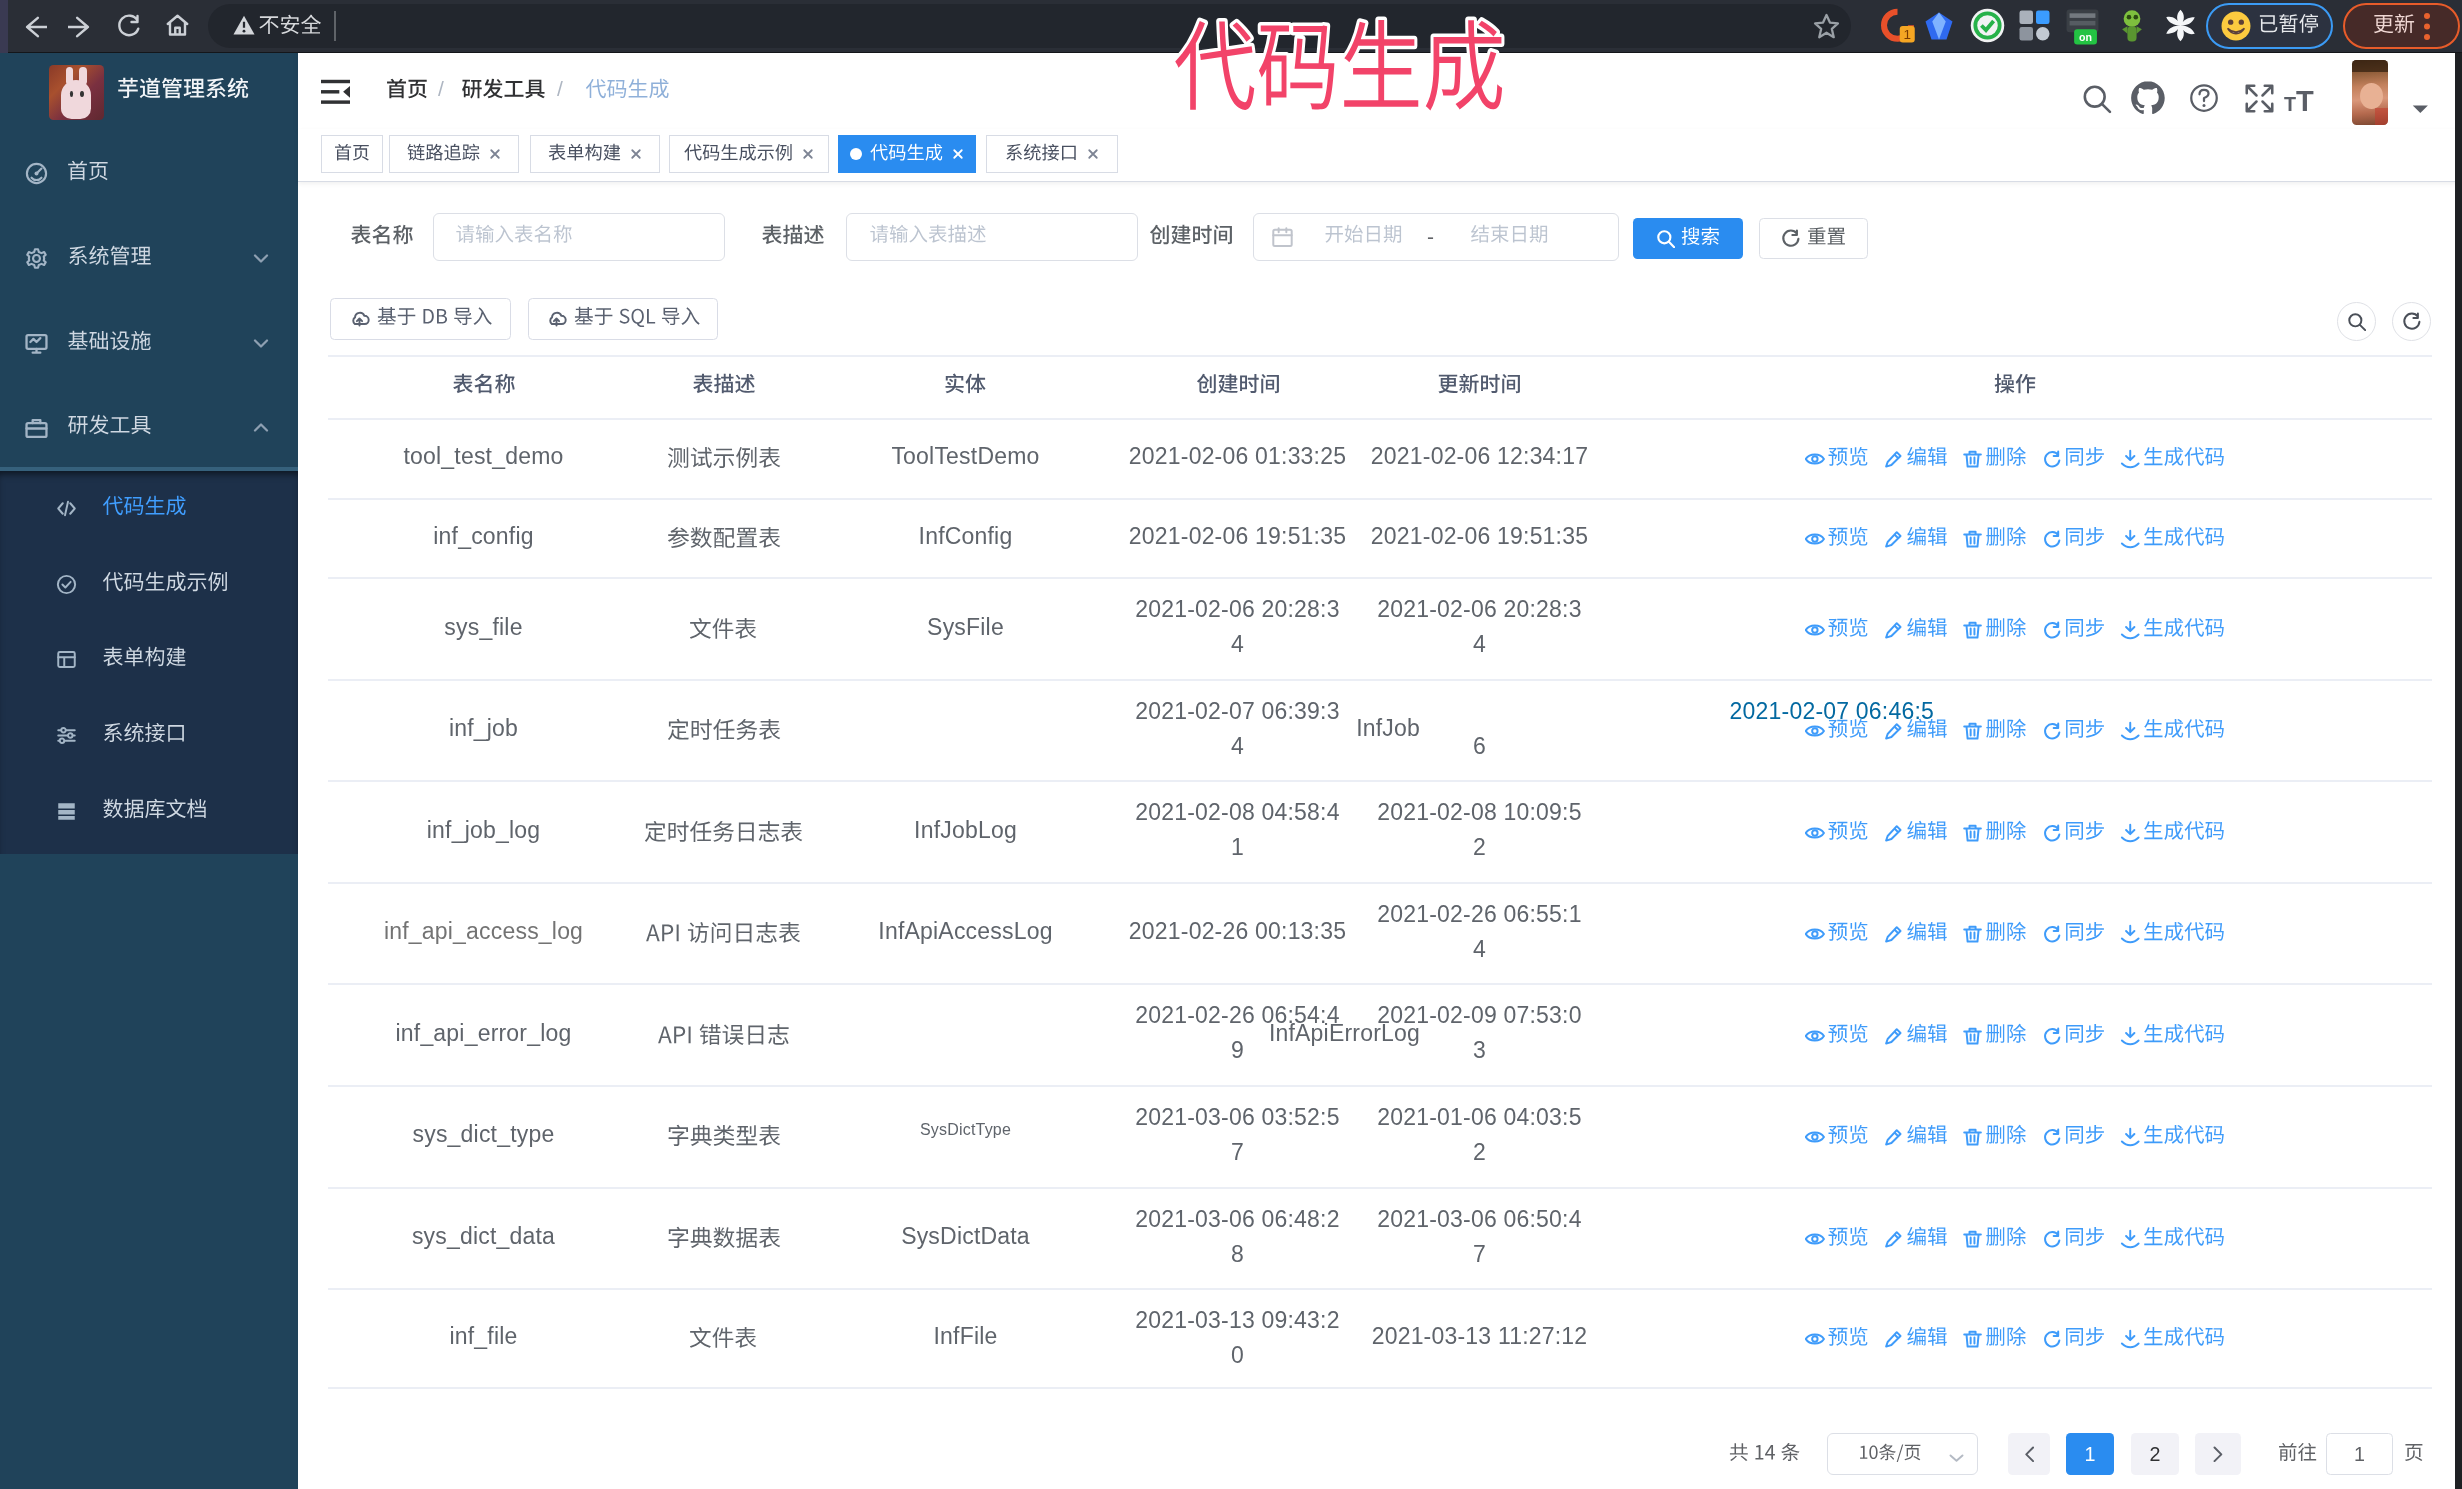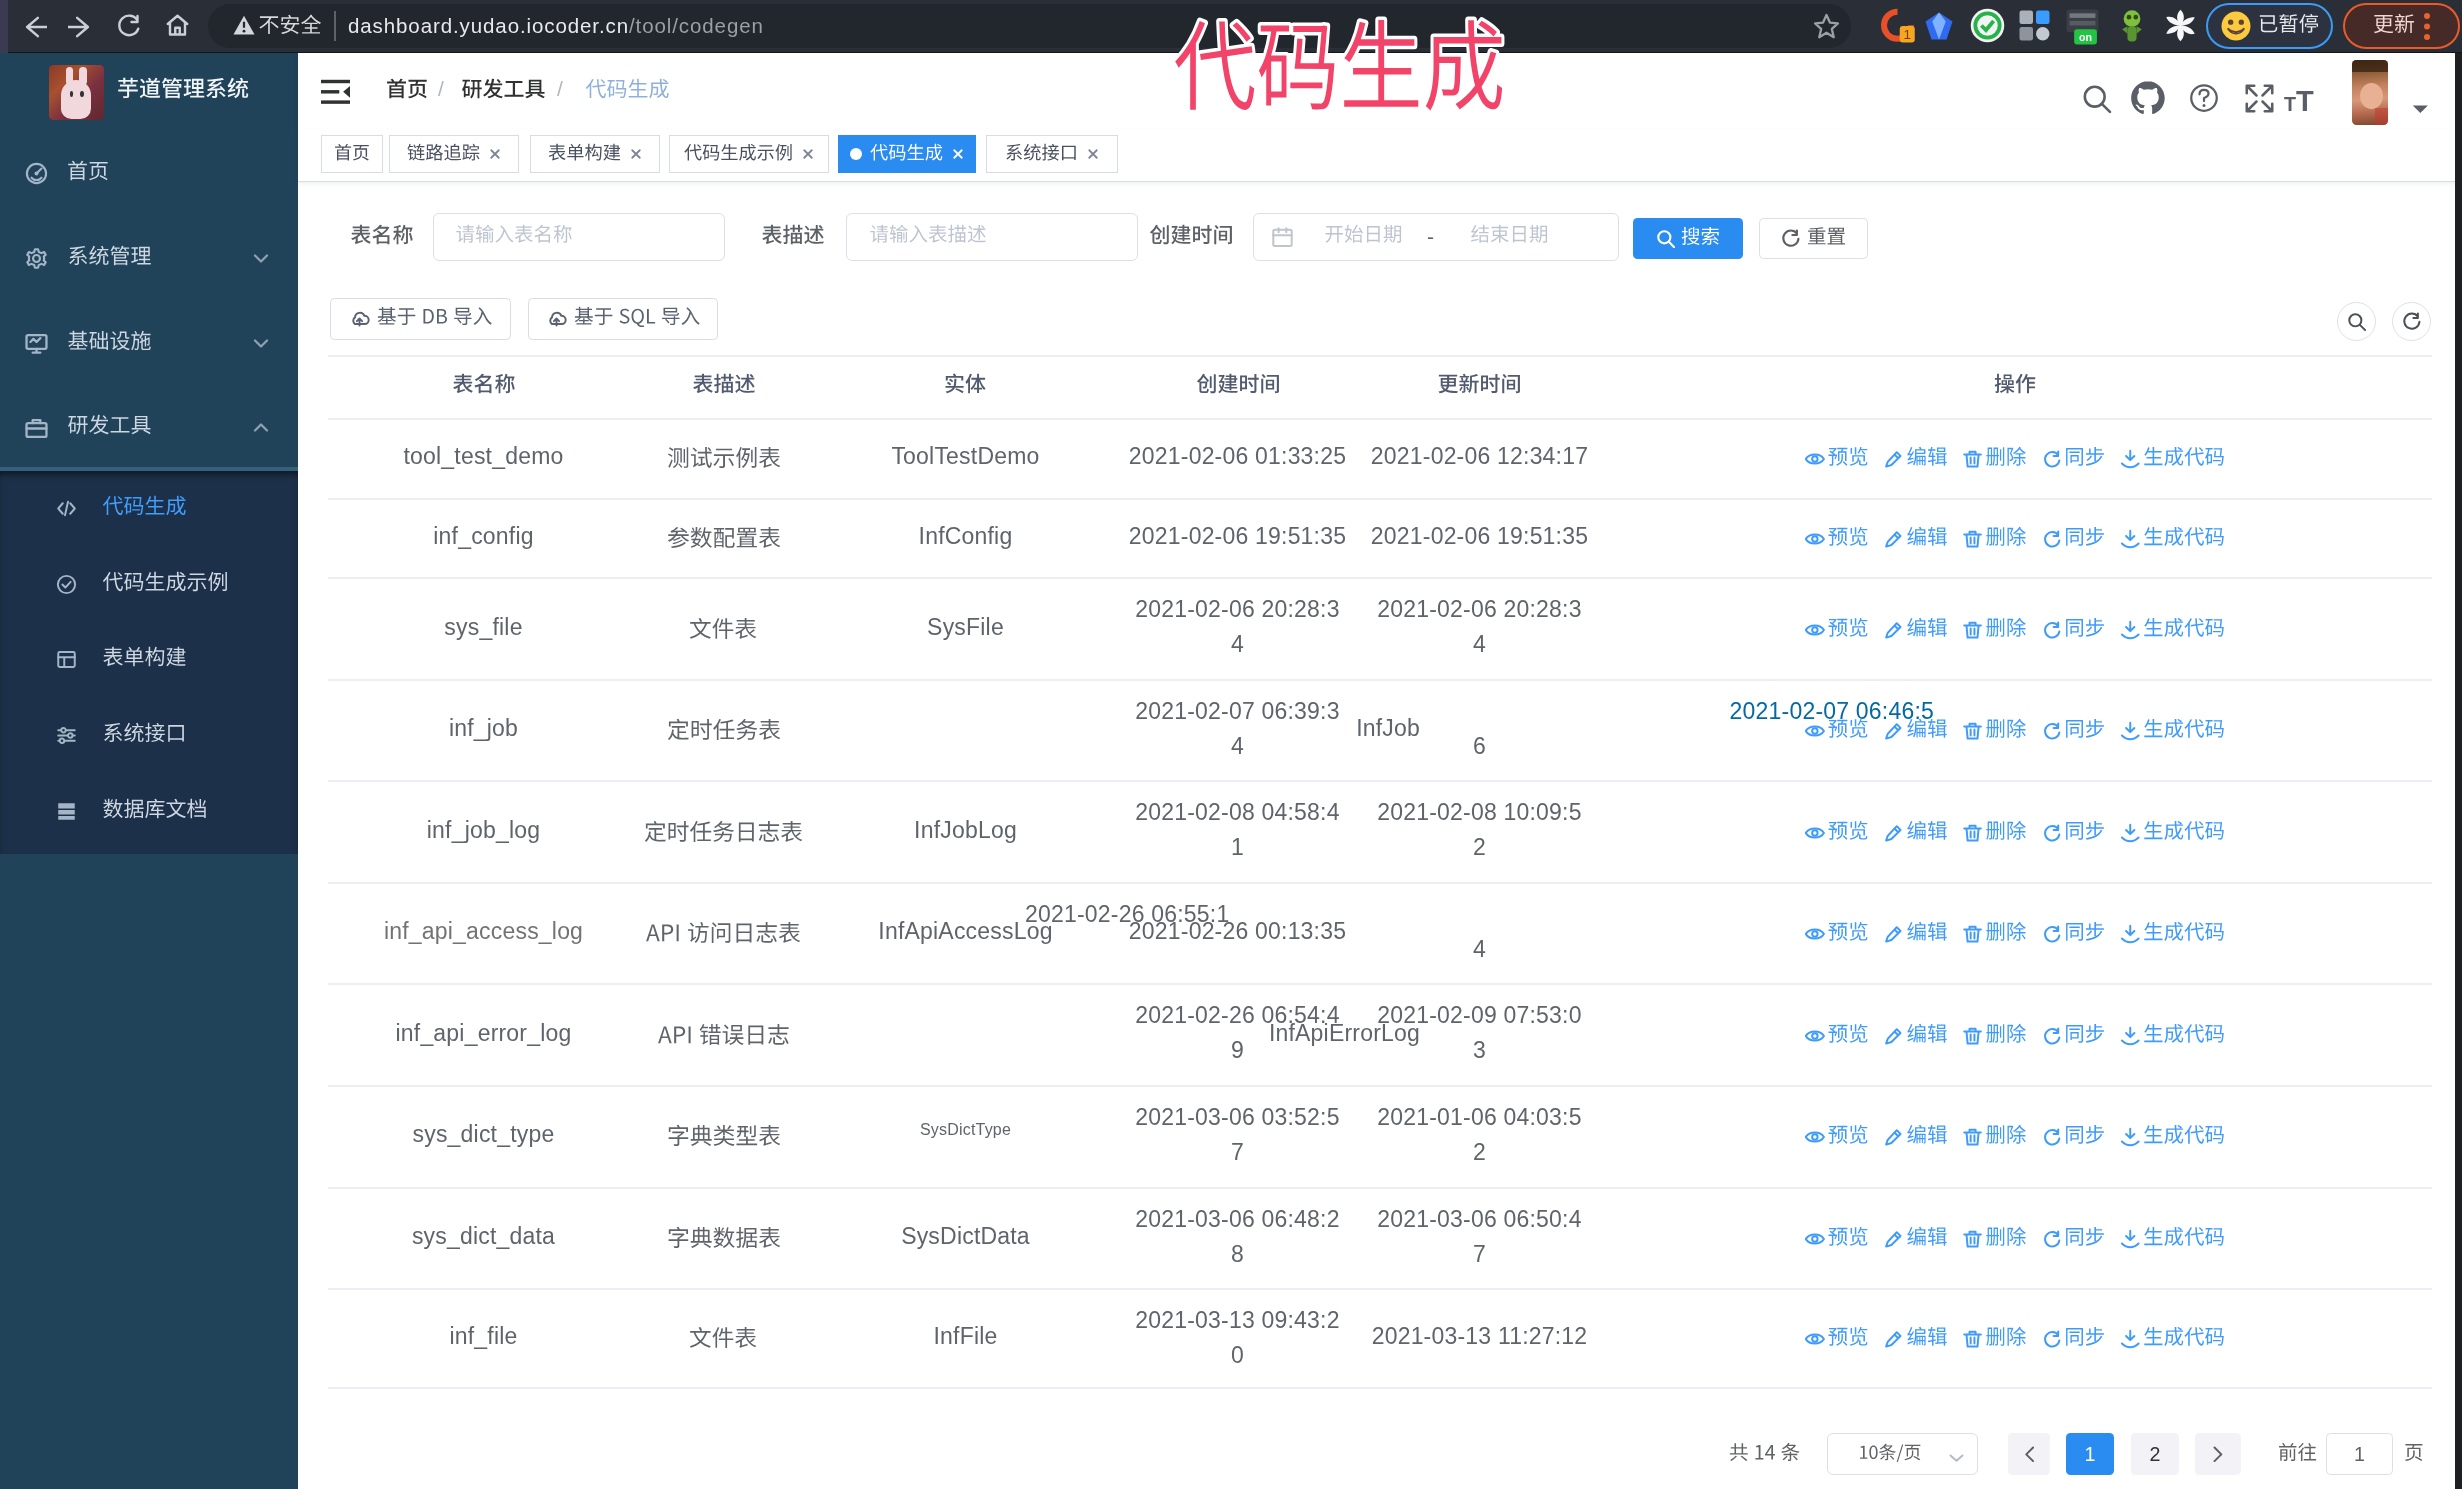--- a/index.html
+++ b/index.html
@@ -24,24 +24,20 @@
 <div class="ab" style="left:208px;top:3.8px;width:1643px;height:44px;background:#22262d;border-radius:22px"></div>
 <div class="ab" style="left:232px;top:14.4px"><svg width="24" height="23" viewBox="0 0 32 30" style="vertical-align:middle">
         <path fill="#d3d6da" d="M16 2 L30 27 H2 Z"></path>
         <path stroke="#23272e" stroke-width="3" d="M16 10 V18"></path>
         <circle cx="16" cy="22.5" r="1.9" fill="#23272e"></circle>
       </svg></div>
 <div class="ab" style="left:258px;top:13.6px"><svg width="64" height="27" viewBox="0 0 84 36">
         <path fill="#d7d9dc" d="M15.7 11.3C19 13.5 23.2 16.8 25.2 19L26.9 17.3C24.8 15.2 20.5 12 17.2 9.9ZM1.9 3.1V5.2H14.4C11.6 10 6.8 14.8 1.2 17.5C1.7 18 2.3 18.8 2.7 19.3C6.6 17.3 10 14.4 12.9 11.2V26.8H15.1V8.3C15.8 7.3 16.5 6.3 17.1 5.2H26.1V3.1Z M39.6 1.6C40 2.4 40.5 3.5 40.9 4.3H30.6V10H32.7V6.3H51.2V10H53.4V4.3H43.4C43 3.4 42.3 2.1 41.7 1.1ZM46.4 14.1C45.5 16.3 44.3 18.1 42.7 19.7C40.7 18.8 38.6 18.1 36.7 17.5C37.4 16.5 38.1 15.3 38.9 14.1ZM36.4 14.1C35.4 15.7 34.3 17.2 33.4 18.4C35.7 19.2 38.3 20.1 40.8 21.1C38.1 23 34.6 24.1 30.3 24.9C30.7 25.3 31.4 26.3 31.6 26.8C36.2 25.8 40 24.4 43 22.1C46.5 23.6 49.8 25.3 51.9 26.7L53.6 24.9C51.4 23.5 48.2 22 44.8 20.5C46.5 18.8 47.8 16.7 48.8 14.1H54.2V12.1H40C40.8 10.7 41.5 9.3 42.1 8L39.8 7.5C39.2 8.9 38.4 10.5 37.5 12.1H29.9V14.1Z M69.8 0.8C67 5.3 61.9 9.4 56.7 11.7C57.3 12.2 57.9 12.9 58.2 13.4C59.3 12.9 60.4 12.2 61.5 11.5V13.3H68.9V17.7H61.7V19.6H68.9V24.2H58.1V26.1H82V24.2H71.1V19.6H78.7V17.7H71.1V13.3H78.7V11.5C79.7 12.2 80.8 12.9 81.9 13.5C82.2 12.9 82.8 12.2 83.4 11.8C78.8 9.4 74.6 6.4 71.2 2.4L71.7 1.7ZM61.6 11.5C64.8 9.4 67.7 6.8 70 3.9C72.7 7 75.5 9.4 78.6 11.5Z"></path>
       </svg></div>
 <div class="ab" style="left:334px;top:11.4px;width:1.5px;height:30px;background:#5f6368"></div>
-<div class="ab fx" style="left:348px;top:0;height:52px;font-size:20.5px;letter-spacing:0.9px">
-      <span style="color:#e8eaed">dashboard.yudao.iocoder.cn</span>
-      <span style="color:#9aa0a6">/tool/codegen</span>
-    </div>
 <div class="ab" style="left:1812px;top:12px"><svg width="29" height="29" viewBox="0 0 38 38" style="vertical-align:middle">
         <path fill="none" stroke="#9aa0a6" stroke-width="3" stroke-linecap="round" stroke-linejoin="round" d="M19 4 L23.5 13.8 L34 15 L26 22.2 L28.5 33 L19 27.2 L9.5 33 L12 22.2 L4 15 L14.5 13.8 Z"></path>
       </svg></div>
 <div class="ab" style="left:1880px;top:8.3px"><svg width="35" height="36" viewBox="0 0 46 48" style="vertical-align:middle">
         <path fill="none" stroke="#e8502a" stroke-width="8" d="M23 5 A18 18 0 1 0 41 23"></path>
         <rect x="26" y="24" width="20" height="22" rx="4" fill="#f5a623"></rect>
         <text x="36" y="41" font-size="18" fill="#7a3b00" text-anchor="middle" font-family="Liberation Sans">1</text>
       </svg></div>
 <div class="ab" style="left:1924px;top:10.6px"><svg width="30" height="30" viewBox="0 0 40 40" style="vertical-align:middle">
         <path fill="#2f6af0" d="M20 2 L38 14 L30 38 H10 L2 14 Z"></path>
@@ -461,21 +457,21 @@
 <div class="ab" style="left:1025px;top:834px;width:909px;text-align:center;font-size:23px;letter-spacing:0.2px;color:#5f646b">2</div>
 <div class="ab" style="left:1805px;top:820px"><svg width="420" height="26" viewBox="0 0 554 34">
       <use href="#act"></use>
     </svg></div>
 <div class="ab" style="left:29px;top:918px;width:909px;text-align:center;font-size:23px;letter-spacing:0.2px;color:#737373">inf_api_access_log</div>
 <div class="ab" style="left:646px;top:921px"><svg width="155" height="26" viewBox="0 0 204 34">
       <path fill="#5f646b" d="M0.1 26.4H2.9L5 19.7H13.1L15.2 26.4H18.1L10.7 4.4H7.6ZM5.7 17.5 6.8 14.1C7.6 11.6 8.3 9.2 9 6.7H9.1C9.8 9.2 10.5 11.6 11.3 14.1L12.4 17.5Z M21.3 26.4H24V17.6H27.7C32.5 17.6 35.8 15.5 35.8 10.9C35.8 6.1 32.5 4.4 27.5 4.4H21.3ZM24 15.4V6.7H27.2C31 6.7 33 7.6 33 10.9C33 14 31.2 15.4 27.3 15.4Z M40.3 26.4H43V4.4H40.3Z M71.6 1.8C72.1 3.3 72.8 5.2 73 6.4L75.2 5.7C75 4.6 74.3 2.7 73.7 1.3ZM57.6 3.1C59 4.5 60.9 6.4 61.8 7.6L63.4 6C62.5 4.9 60.6 3 59.2 1.7ZM65 6.4V8.6H69.4C69.2 16.2 68.8 23.4 64 27.3C64.5 27.6 65.2 28.3 65.6 28.9C69.4 25.7 70.7 20.8 71.3 15.2H78C77.7 22.6 77.2 25.4 76.6 26.1C76.3 26.5 76 26.5 75.5 26.5C74.9 26.5 73.5 26.5 71.9 26.4C72.3 26.9 72.5 27.9 72.6 28.5C74.1 28.6 75.6 28.6 76.5 28.5C77.4 28.4 78 28.2 78.5 27.5C79.4 26.5 79.8 23.2 80.2 14.1C80.2 13.8 80.2 13.1 80.2 13.1H71.5C71.5 11.6 71.6 10.1 71.6 8.6H82.4V6.4ZM55.2 10.6V12.7H59.8V22.7C59.8 24.1 58.7 25.2 58.1 25.6C58.6 26 59.3 26.9 59.5 27.4C60 26.8 60.7 26.1 66.1 22C65.9 21.6 65.6 20.8 65.5 20.2L62.1 22.6V10.6Z M86.6 7.9V28.8H88.8V7.9ZM86.9 2.7C88.4 4.2 90.4 6.4 91.4 7.7L93.1 6.4C92.1 5.2 90.1 3.1 88.6 1.6ZM94.5 2.9V5H108.8V25.6C108.8 26.2 108.6 26.3 108.1 26.3C107.6 26.4 105.8 26.4 104 26.3C104.3 26.9 104.6 27.9 104.7 28.6C107.2 28.6 108.8 28.6 109.8 28.2C110.7 27.8 111 27.1 111 25.6V2.9ZM93.5 10.3V23.3H95.5V21.4H104V10.3ZM95.5 12.4H101.8V19.3H95.5Z M121.4 15.8H136.4V24.3H121.4ZM121.4 13.6V5.5H136.4V13.6ZM119.1 3.2V28.5H121.4V26.5H136.4V28.3H138.8V3.2Z M151.9 18.7V25.3C151.9 27.7 152.8 28.4 156.3 28.4C157 28.4 162.4 28.4 163.1 28.4C166 28.4 166.8 27.4 167.1 23.5C166.5 23.3 165.5 23 165 22.6C164.9 25.8 164.6 26.3 163 26.3C161.8 26.3 157.3 26.3 156.4 26.3C154.5 26.3 154.2 26.1 154.2 25.2V18.7ZM155.2 16.9C157.6 18.4 160.5 20.6 161.8 22.1L163.5 20.6C162.1 19 159.1 16.9 156.7 15.6ZM166.1 19.4C167.6 22 169.3 25.4 170 27.5L172.2 26.5C171.4 24.5 169.7 21.2 168.2 18.7ZM148.3 19C147.7 21.3 146.7 24.4 145.3 26.2L147.3 27.3C148.7 25.3 149.7 22.1 150.3 19.7ZM157.6 1.2V5.5H145.5V7.7H157.6V12.8H147.4V14.9H170.4V12.8H159.9V7.7H172.2V5.5H159.9V1.2Z M181.4 28.8C182.1 28.3 183.2 27.9 191.5 25.3C191.4 24.8 191.2 23.9 191.2 23.3L183.9 25.5V18.9C185.7 17.6 187.3 16.3 188.6 14.8C190.9 21.1 195.1 25.7 201.3 27.8C201.7 27.2 202.3 26.3 202.8 25.8C199.9 25 197.3 23.5 195.2 21.5C197.1 20.4 199.3 18.8 201.1 17.3L199.2 16C197.9 17.3 195.8 18.9 194 20.2C192.7 18.6 191.6 16.8 190.8 14.8H201.8V12.9H189.9V10.2H199.6V8.4H189.9V5.8H200.9V3.9H189.9V1.2H187.6V3.9H177V5.8H187.6V8.4H178.5V10.2H187.6V12.9H175.8V14.8H185.7C182.9 17.4 178.6 19.7 174.9 20.9C175.4 21.4 176 22.2 176.4 22.7C178.1 22.1 179.8 21.3 181.6 20.3V24.8C181.6 25.9 180.9 26.5 180.4 26.7C180.8 27.2 181.2 28.2 181.4 28.8Z"></path>
     </svg></div>
 <div class="ab" style="left:511px;top:918px;width:909px;text-align:center;font-size:23px;letter-spacing:0.2px;color:#5f646b">InfApiAccessLog</div>
 <div class="ab" style="left:783px;top:918px;width:909px;text-align:center;font-size:23px;letter-spacing:0.2px;color:#5f646b">2021-02-26 00:13:35</div>
-<div class="ab" style="left:1025px;top:901px;width:909px;font-size:23px;letter-spacing:0.2px;color:#5f646b">2021-02-26 06:55:1</div>
+<div class="ab" style="left:1025px;top:901px;width:909px;text-align:center;font-size:23px;letter-spacing:0.2px;color:#5f646b">2021-02-26 06:55:1</div>
 <div class="ab" style="left:1025px;top:936px;width:909px;text-align:center;font-size:23px;letter-spacing:0.2px;color:#5f646b">4</div>
 <div class="ab" style="left:1805px;top:921px"><svg width="420" height="26" viewBox="0 0 554 34">
       <use href="#act"></use>
     </svg></div>
 <div class="ab" style="left:29px;top:1020px;width:909px;text-align:center;font-size:23px;letter-spacing:0.2px;color:#5f646b">inf_api_error_log</div>
 <div class="ab" style="left:658px;top:1023px"><svg width="132" height="26" viewBox="0 0 174 34">
       <path fill="#5f646b" d="M0.1 26.4H2.9L5 19.7H13.1L15.2 26.4H18.1L10.7 4.4H7.6ZM5.7 17.5 6.8 14.1C7.6 11.6 8.3 9.2 9 6.7H9.1C9.8 9.2 10.5 11.6 11.3 14.1L12.4 17.5Z M21.3 26.4H24V17.6H27.7C32.5 17.6 35.8 15.5 35.8 10.9C35.8 6.1 32.5 4.4 27.5 4.4H21.3ZM24 15.4V6.7H27.2C31 6.7 33 7.6 33 10.9C33 14 31.2 15.4 27.3 15.4Z M40.3 26.4H43V4.4H40.3Z M59.2 1.3C58.3 4.1 56.7 6.7 54.9 8.5C55.3 8.9 55.9 10.1 56.1 10.5C57 9.5 57.9 8.3 58.7 6.9H65.8V4.8H59.9C60.4 3.8 60.8 2.8 61.1 1.9ZM55.7 16.1V18.1H59.9V24.1C59.9 25.4 59 26.2 58.4 26.5C58.8 27 59.3 27.9 59.5 28.4C60 27.9 60.8 27.4 65.8 24.6C65.7 24.1 65.5 23.3 65.4 22.7L61.9 24.5V18.1H66.1V16.1H61.9V12H65.4V10H57V12H59.9V16.1ZM76.3 1.2V5.2H72.1V1.2H70.1V5.2H67.1V7.1H70.1V11.1H66.4V13.1H82.6V11.1H78.4V7.1H81.9V5.2H78.4V1.2ZM72.1 7.1H76.3V11.1H72.1ZM70.2 22.4H78.4V25.6H70.2ZM70.2 20.6V17.5H78.4V20.6ZM68.2 15.6V28.7H70.2V27.4H78.4V28.6H80.5V15.6Z M98.7 4.6H108.4V8.7H98.7ZM96.6 2.6V10.7H110.6V2.6ZM86.9 3.4C88.5 4.8 90.5 6.8 91.4 8.1L93 6.5C92 5.2 90 3.3 88.4 2ZM94.8 18.8V20.8H101.6C100.6 23.8 98.5 25.8 93.9 27C94.4 27.4 95 28.3 95.2 28.8C99.8 27.4 102.1 25.3 103.3 22.2C105 25.4 107.7 27.8 111.4 28.9C111.7 28.3 112.3 27.4 112.8 27C109 26 106.3 23.8 104.9 20.8H112.6V18.8H104.2C104.4 17.7 104.5 16.6 104.6 15.4H111.5V13.4H95.8V15.4H102.4C102.4 16.6 102.3 17.7 102.1 18.8ZM89.5 27.9C89.9 27.4 90.7 26.8 95.5 23.4C95.3 23 95 22.1 94.9 21.6L91.6 23.7V10.6H85.1V12.7H89.4V23.6C89.4 24.8 88.8 25.5 88.3 25.8C88.7 26.3 89.3 27.4 89.5 27.9Z M121.4 15.8H136.4V24.3H121.4ZM121.4 13.6V5.5H136.4V13.6ZM119.1 3.2V28.5H121.4V26.5H136.4V28.3H138.8V3.2Z M151.9 18.7V25.3C151.9 27.7 152.8 28.4 156.3 28.4C157 28.4 162.4 28.4 163.1 28.4C166 28.4 166.8 27.4 167.1 23.5C166.5 23.3 165.5 23 165 22.6C164.9 25.8 164.6 26.3 163 26.3C161.8 26.3 157.3 26.3 156.4 26.3C154.5 26.3 154.2 26.1 154.2 25.2V18.7ZM155.2 16.9C157.6 18.4 160.5 20.6 161.8 22.1L163.5 20.6C162.1 19 159.1 16.9 156.7 15.6ZM166.1 19.4C167.6 22 169.3 25.4 170 27.5L172.2 26.5C171.4 24.5 169.7 21.2 168.2 18.7ZM148.3 19C147.7 21.3 146.7 24.4 145.3 26.2L147.3 27.3C148.7 25.3 149.7 22.1 150.3 19.7ZM157.6 1.2V5.5H145.5V7.7H157.6V12.8H147.4V14.9H170.4V12.8H159.9V7.7H172.2V5.5H159.9V1.2Z"></path>
     </svg></div>
 <div class="ab" style="left:511px;top:1020px;width:909px;text-align:right;font-size:23px;letter-spacing:0.2px;color:#5f646b">InfApiErrorLog</div>
 <div class="ab" style="left:783px;top:1002px;width:909px;text-align:center;font-size:23px;letter-spacing:0.2px;color:#5f646b">2021-02-26 06:54:4</div>

